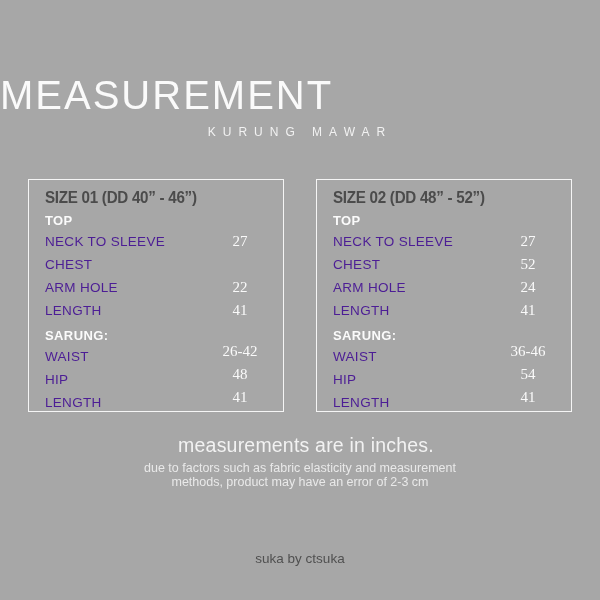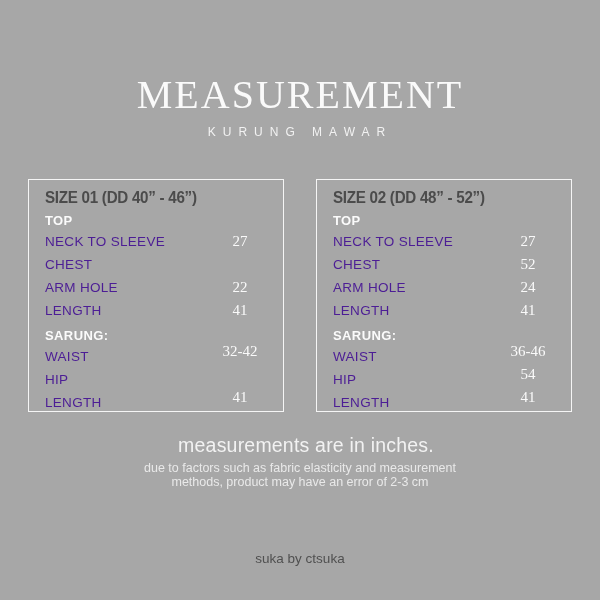--- a/index.html
+++ b/index.html
@@ -13,23 +13,23 @@
   *{margin:0;padding:0;box-sizing:border-box;}
   html,body{background:#ffffff;}
   .canvas{
     position:relative;
     width:600px;height:600px;
     background:var(--background);
     font-family:"Liberation Sans", sans-serif;
     overflow:hidden;
   }
   .title{
-    text-align:center;
+    text-align:left;
     padding-top:74px;
-    font-family:Liberation Serif, serif;
+    font-family:Liberation Sans, sans-serif;
     font-weight:400;
     font-size:40px;
     line-height:1.05;
     letter-spacing:2px;
     color:#fafafa;
   }
   .subtitle{
     text-align:center;
     margin-top:9px;
     font-size:12px;
@@ -137,24 +137,25 @@
       </div>
       <div class="m-row">
         <span class="m-label">LENGTH</span>
         <span class="m-value">41</span>
       </div>
 
       <div class="section-label">SARUNG:</div>
 
       <div class="m-row sarung-row">
         <span class="m-label">WAIST</span>
-        <span class="m-value">32-42</span>
+        <span class="m-value">26-42</span>
       </div>
       <div class="m-row sarung-row">
         <span class="m-label">HIP</span>
+        <span class="m-value">48</span>
       </div>
       <div class="m-row sarung-row">
         <span class="m-label">LENGTH</span>
         <span class="m-value">41</span>
       </div>
     </div>
 
     <div class="size-box">
       <div class="box-header">SIZE 02 (DD 48” - 52”)</div>
       <div class="section-label">TOP</div>

